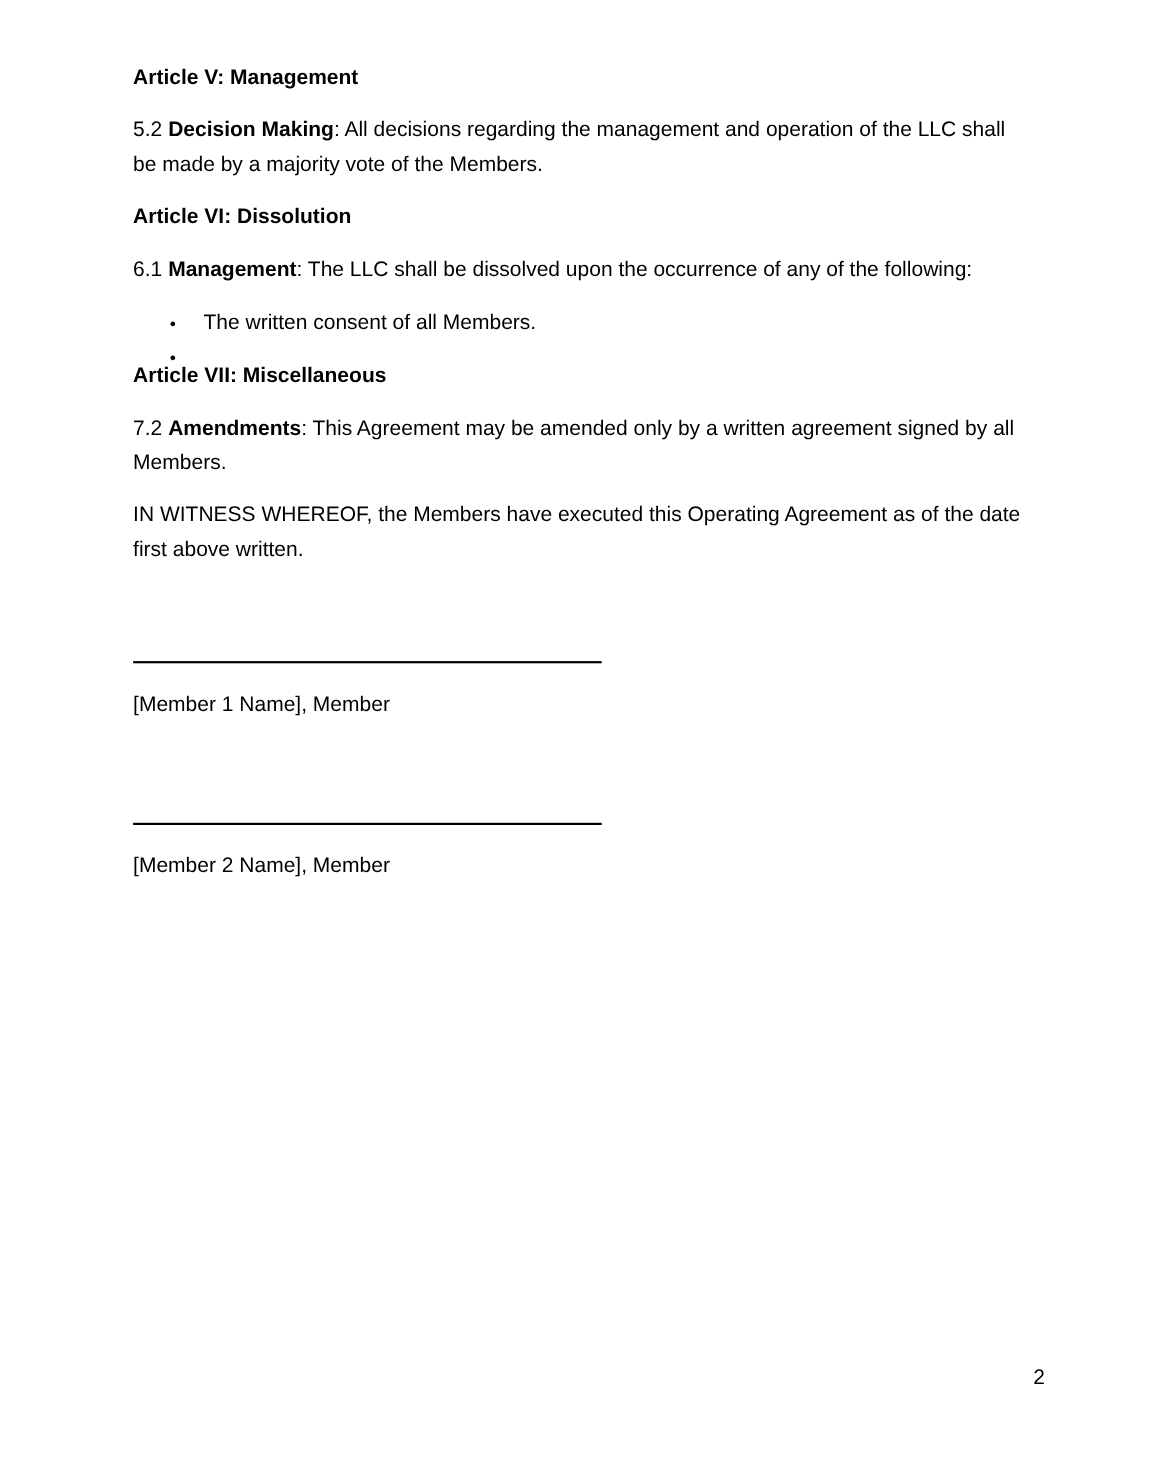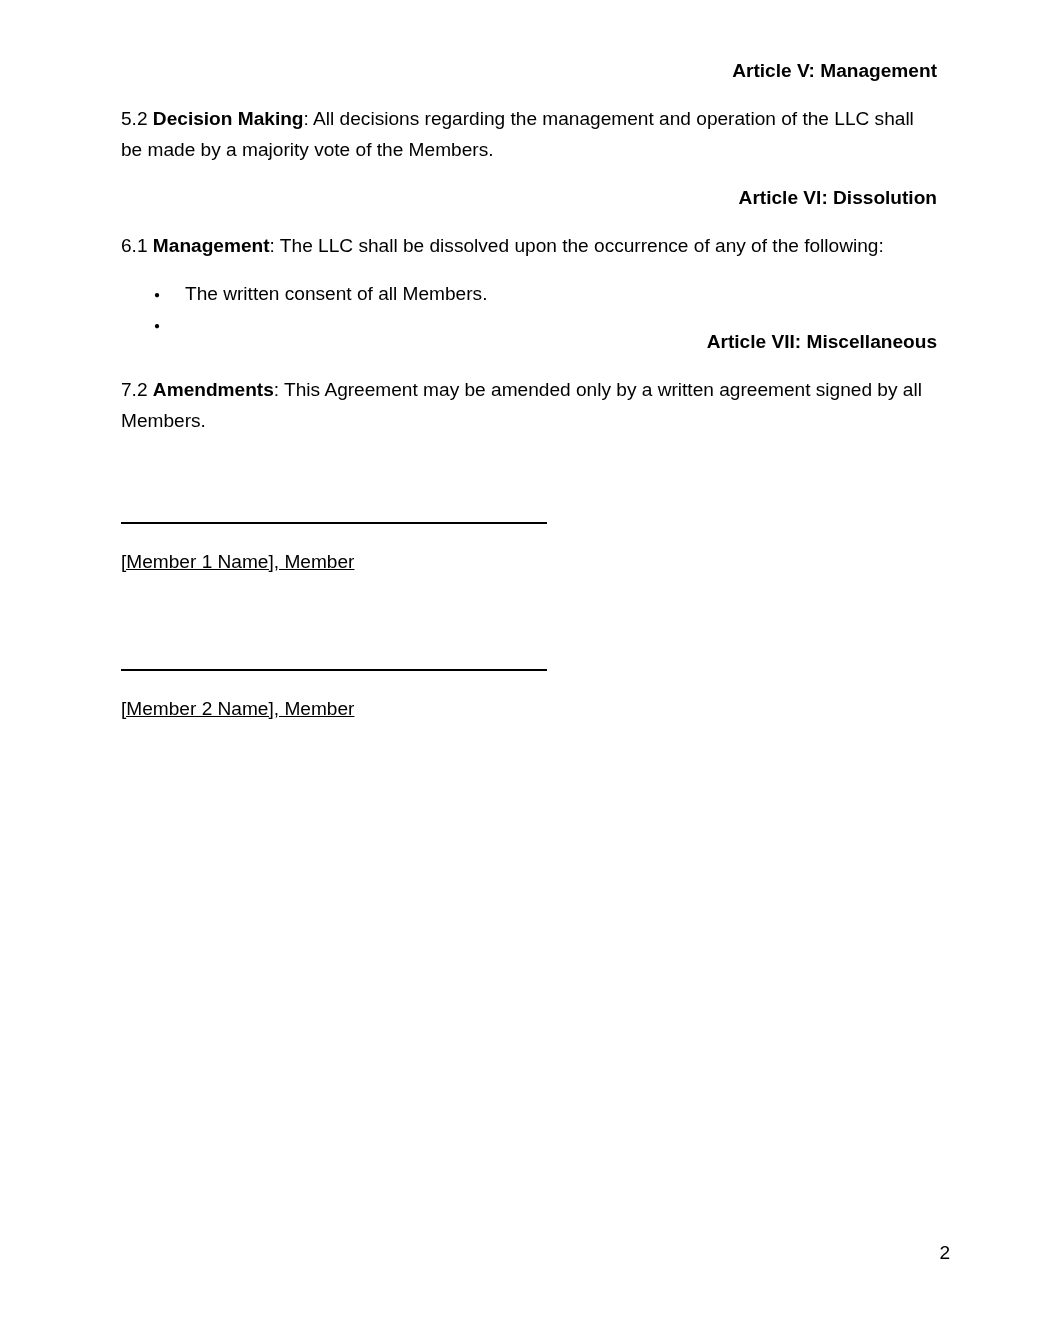--- a/index.html
+++ b/index.html
@@ -20,21 +20,21 @@
   .page {
     position: relative;
     width: 937px;           
     height: 1328px;
     padding: 55px 0 0 121px;
   }
   .para, .heading {
     margin: 0 0 17px 0;
     width: 816px;
   }
-  .heading { font-weight: 700; text-align: right; }
+  .heading { font-weight: 700; }
   .b { font-weight: 700; }
   ul.bullets {
     list-style: none;
     margin: 0 0 17px 0;
     padding: 0 0 0 64px;
     width: 816px;
   }
   ul.bullets li { position: relative; }
   ul.bullets li .dot {
     position: absolute;
@@ -43,21 +43,21 @@
     font-size: 10px;
     line-height: 31px;
   }
   .sig-line {
     width: 426px;
     height: 25px;
     border-bottom: 2px solid #000000;
     margin: 63px 0 22px 0;
   }
   .sig-line.second { margin-top: 69px; }
-  .sig-label { margin: 0 0 17px 0; text-decoration: underline; }
+  .sig-label { margin: 0 0 17px 0; }
   .page-number {
     position: absolute;
     top: 1237px;
     left: 121px;
     width: 829px;
     text-align: right;
   }
 </style>
 </head>
 <body>
@@ -76,20 +76,21 @@
   <ul class="bullets">
     <li><span class="dot">●</span><span>The written consent of all Members.</span></li>
     <li><span class="dot">●</span></li>
   </ul>
 
   <p class="heading">Article VII: Miscellaneous</p>
 
 
   <p class="para"><span>7.2 </span><span class="b">Amendments</span><span>: This Agreement may be amended only by a written agreement signed by all Members.</span></p>
 
+  <p class="para">IN WITNESS WHEREOF, the Members have executed this Operating Agreement as of the date first above written.</p>
 
   <div class="sig-line"></div>
   <p class="sig-label">[Member 1 Name], Member</p>
 
   <div class="sig-line second"></div>
   <p class="sig-label">[Member 2 Name], Member</p>
 
   <div class="page-number">2</div>
 
 </div>

